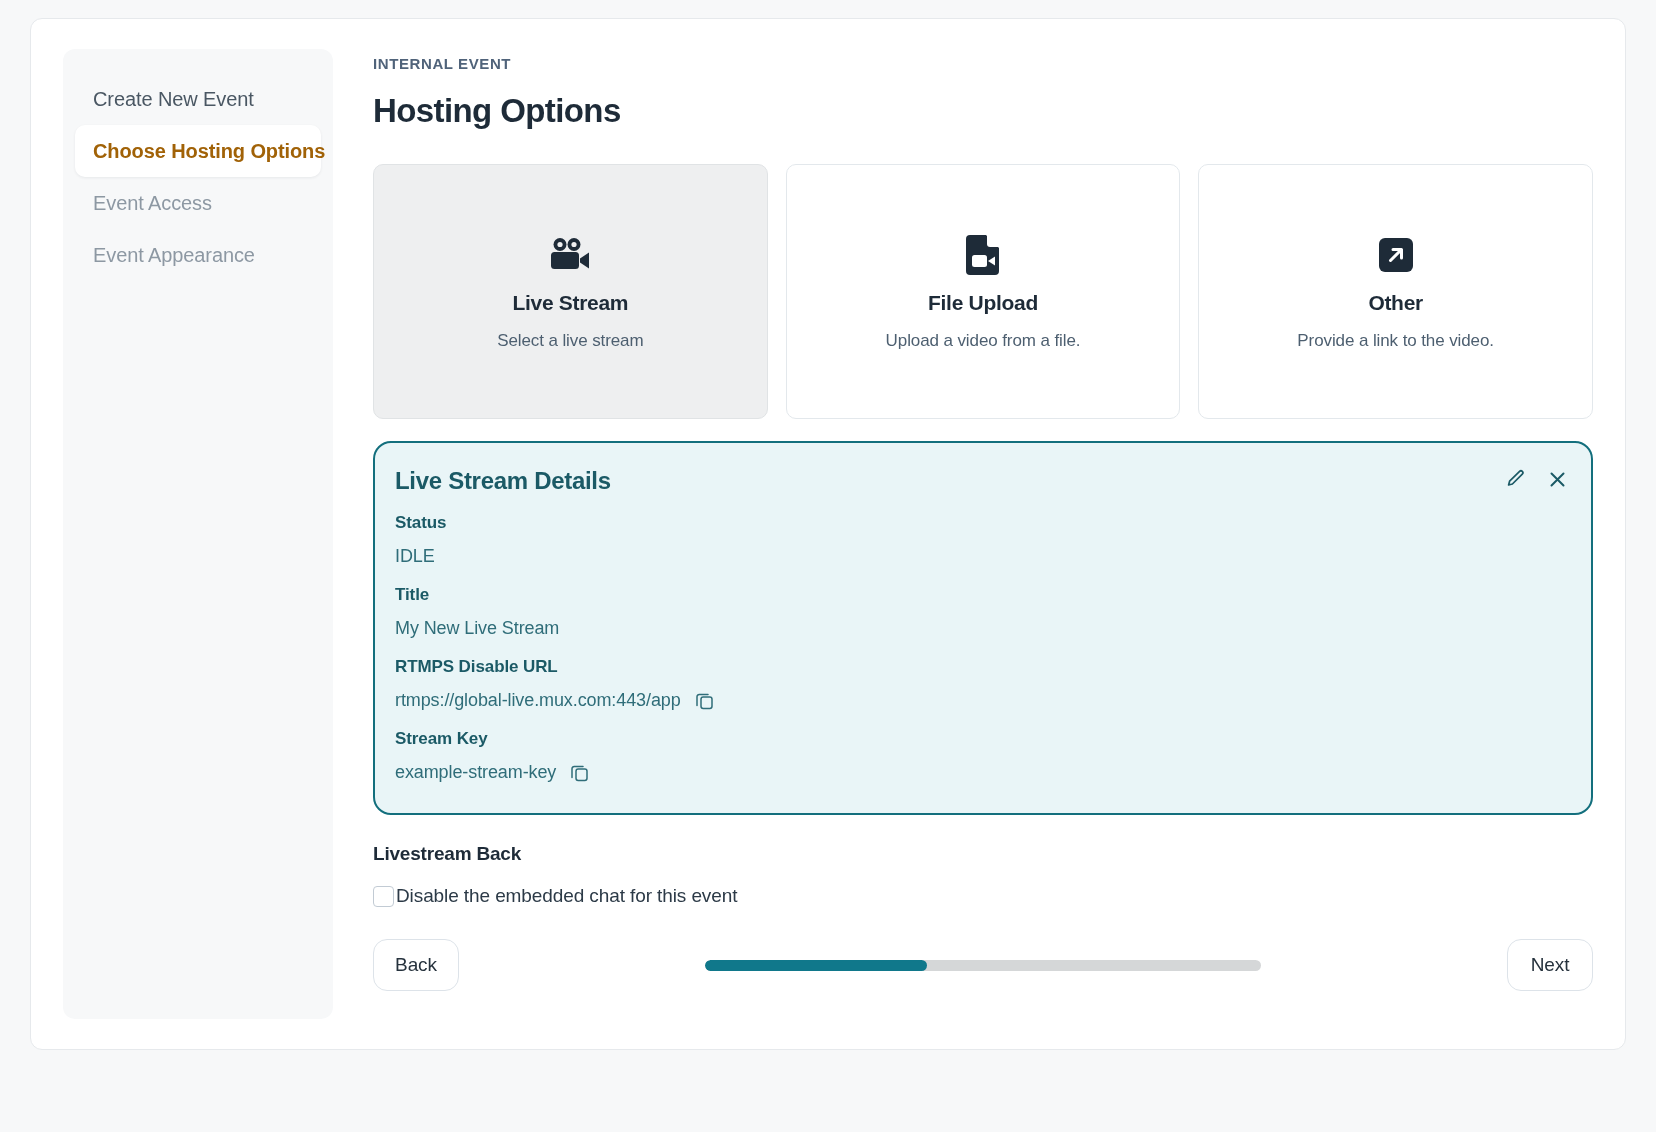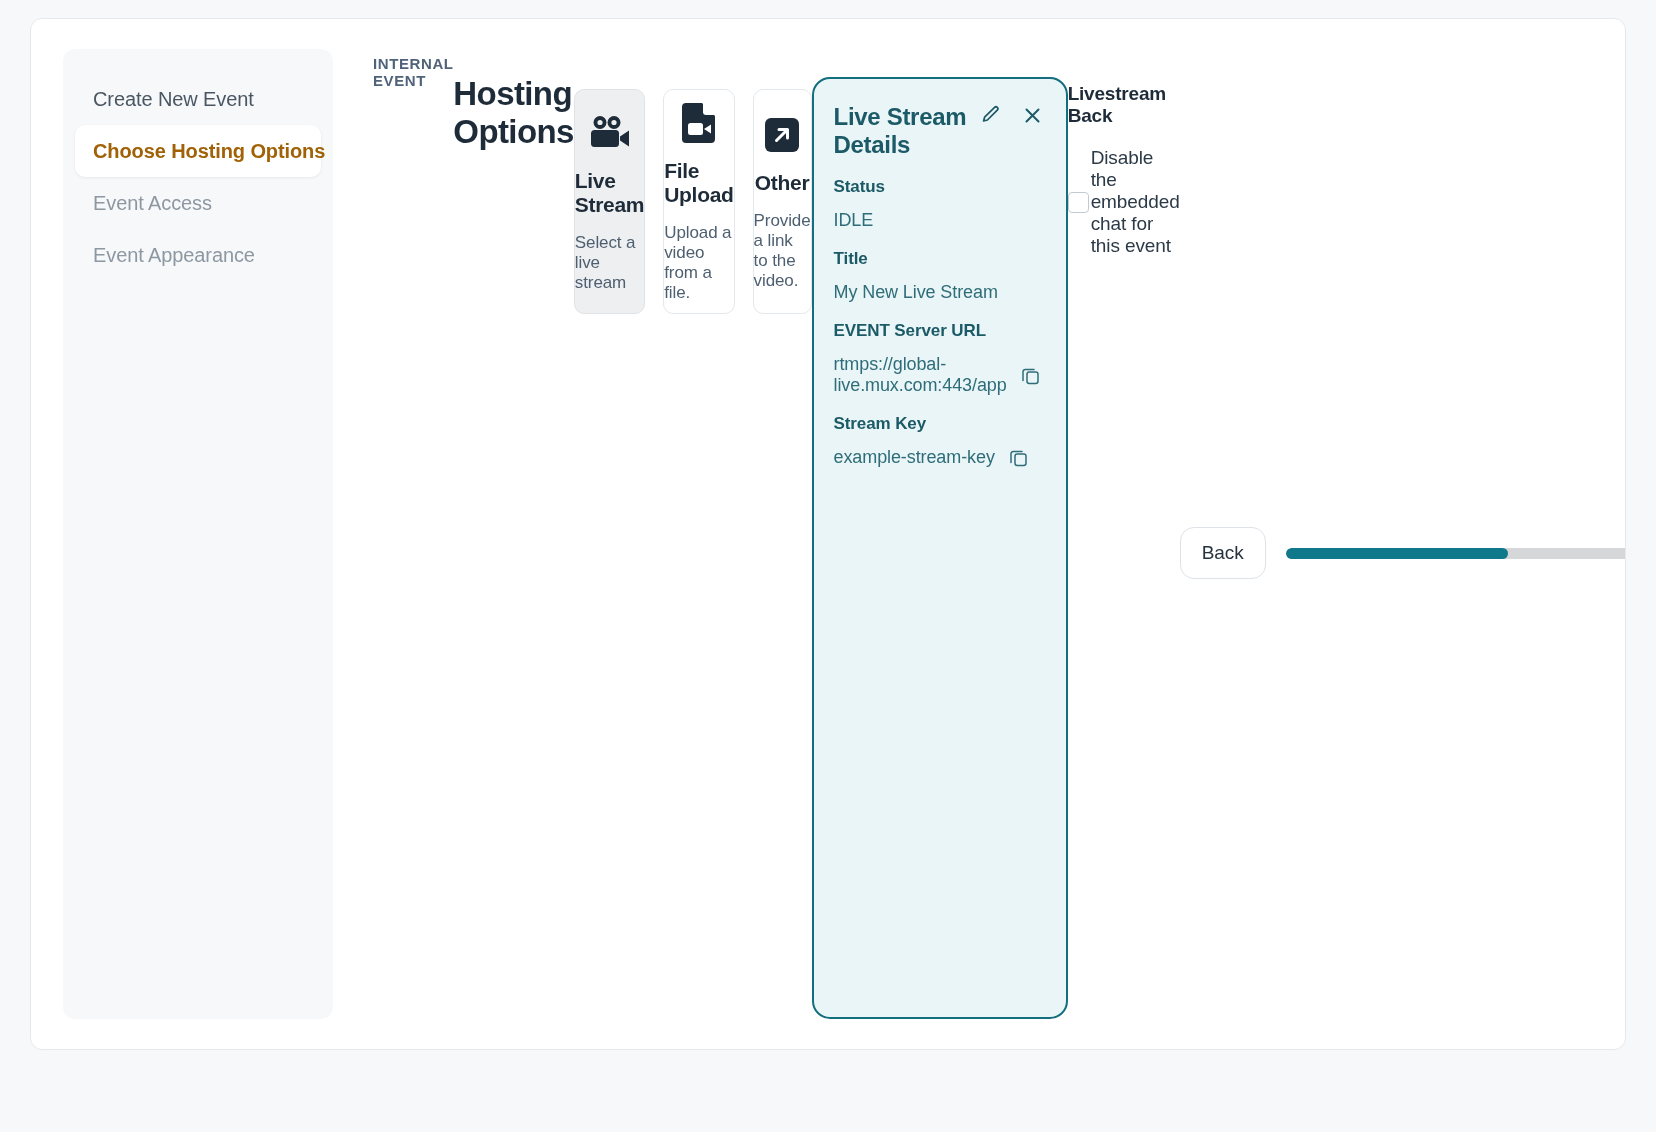--- a/index.html
+++ b/index.html
@@ -52,21 +52,21 @@
     font-weight: 700;
     box-shadow: 0 1px 3px rgba(16,24,40,.07);
   }
 
   
   .main {
     flex: 1 1 auto;
     min-width: 0;
     padding-top: 6px;
     display: flex;
-    flex-direction: row;
+    flex-direction: column;
   }
   .eyebrow {
     font-size: 15px;
     font-weight: 700;
     letter-spacing: .6px;
     color: #50637a;
   }
   .page-title {
     margin-top: 20px;
     font-size: 33px;
@@ -76,21 +76,21 @@
   }
 
   
   .options {
     margin-top: 34px;
     display: grid;
     grid-template-columns: repeat(3, 1fr);
     gap: 18px;
   }
   .opt-card {
-    height: 225px;
+    height: 255px;
     border: 1px solid #e3e8ec;
     border-radius: 10px;
     background: #ffffff;
     display: flex;
     flex-direction: column;
     align-items: center;
     justify-content: center;
     cursor: pointer;
   }
   .opt-card.selected { background: #eeeff0; border-color: #e0e3e5; }
@@ -309,21 +309,21 @@
         </div>
 
         <div class="field">
           <div class="field-label">Title</div>
           <div class="field-value">
             <span>My New Live Stream</span>
           </div>
         </div>
 
         <div class="field">
-          <div class="field-label">EVENT Server URL</div>
+          <div class="field-label">RTMPS Disable URL</div>
           <div class="field-value">
             <span>rtmps://global-live.mux.com:443/app</span>
             <span class="copy-btn">
               <svg width="19" height="19" viewBox="0 0 19 19" fill="none" stroke="currentColor" stroke-width="1.5" stroke-linecap="round" stroke-linejoin="round" aria-hidden="true">
                 <rect x="6" y="6" width="11" height="11.5" rx="2.2"></rect>
                 <path d="M13 3.5H4.2A2.2 2.2 0 0 0 2 5.7v8.8"></path>
               </svg>
             </span>
           </div>
         </div>

